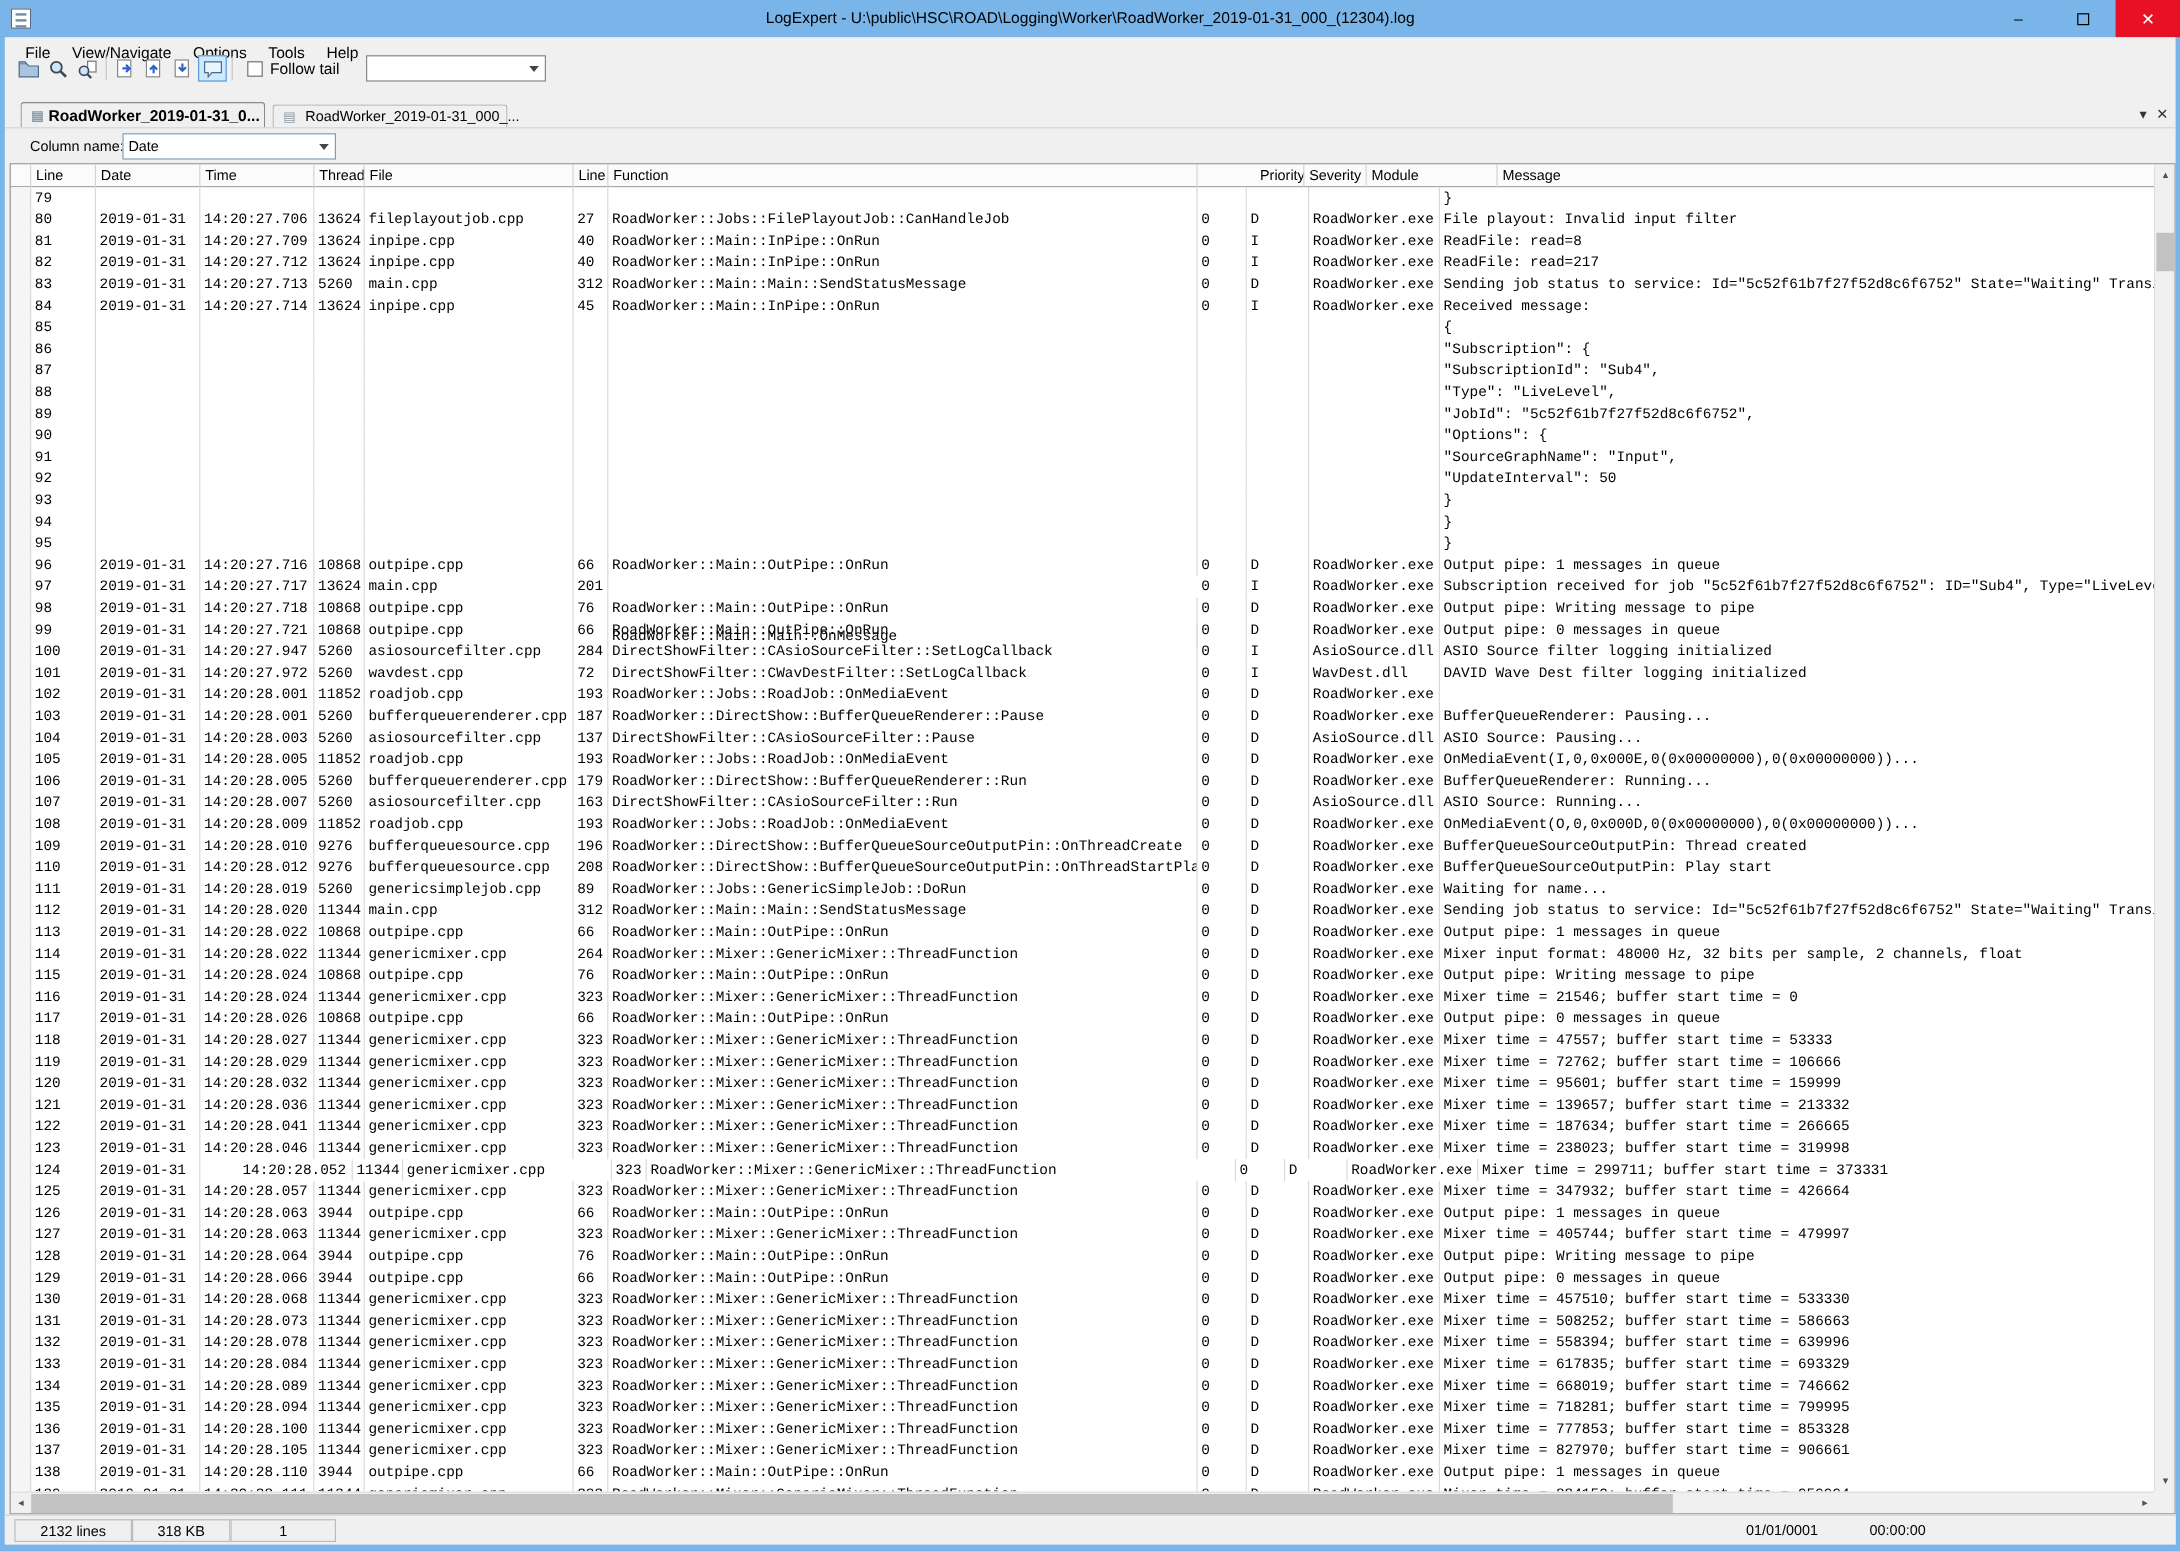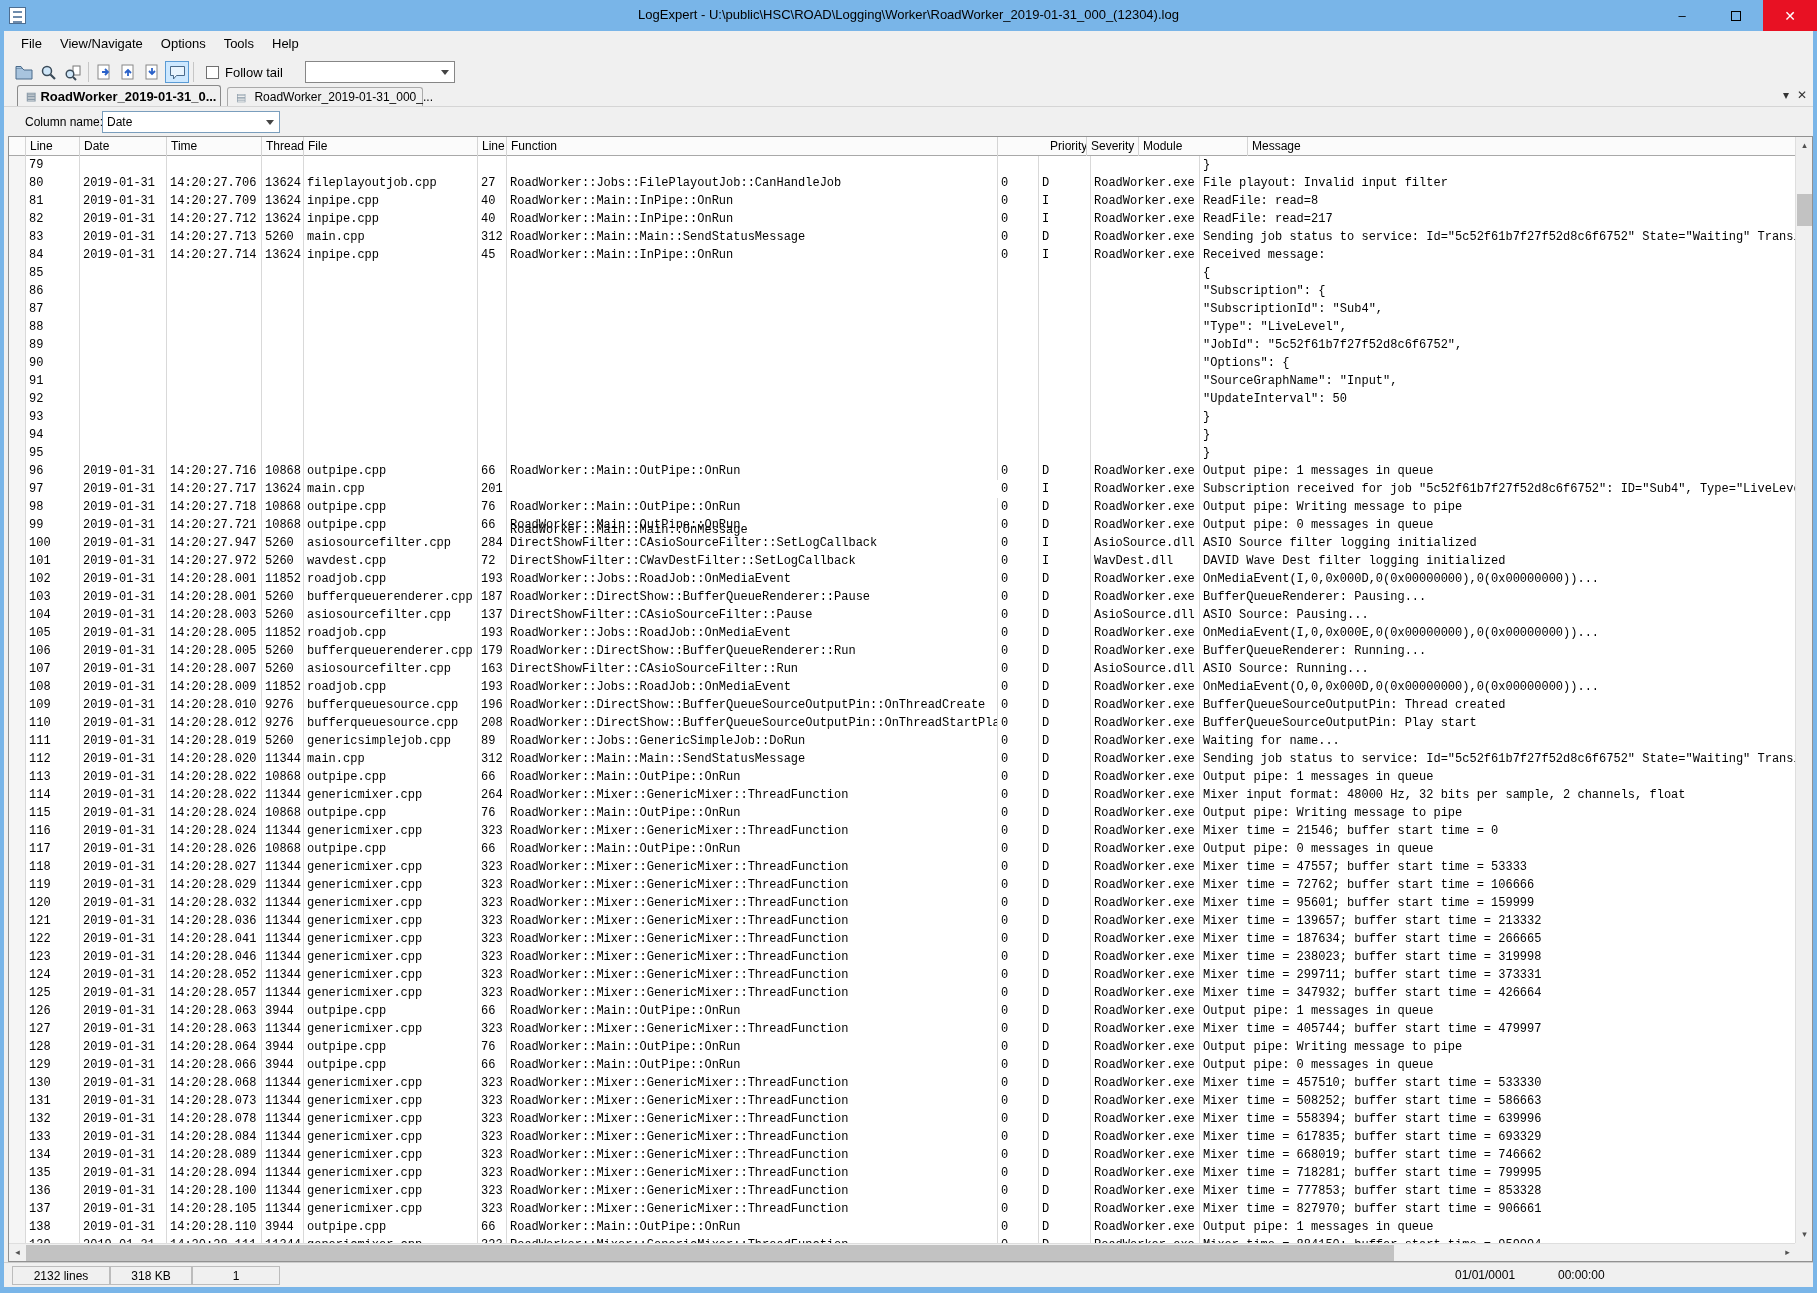--- a/index.html
+++ b/index.html
@@ -16,21 +16,21 @@
   .btn-max  { right:54px; }
   .btn-max b { width:10px; height:10px; border:1px solid #000; display:block; }
   .btn-close{ right:0; background:#e81123; color:#fff; font-size:14px; }
 
   
   .chrome { position:absolute; left:4px; top:31px; width:1809px; height:1256px; background:#f0f0f0; }
 
   .menubar { position:absolute; left:0; top:0; width:100%; height:25px; display:flex; align-items:center; padding-left:8px; }
   .menu-item { padding:4px 9px; font-size:13px; }
 
-  .toolbar { position:absolute; left:0; top:27px; width:100%; height:28px; display:flex; align-items:center; padding-left:8px; }
+  .toolbar { position:absolute; left:0; top:12px; width:100%; height:28px; display:flex; align-items:center; padding-left:8px; }
   .tb-ico { width:24px; height:22px; display:flex; align-items:center; justify-content:center; }
   .tb-sep { width:1px; height:20px; background:#c6c6c6; margin:0 4px; }
   .tb-ico.pressed { background:#cde8ff; border:1px solid #5a9bd5; }
   .checkbox { width:13px; height:13px; background:#fff; border:1px solid #707070; margin:0 6px 0 8px; }
   .followtail-label { font-size:13px; margin-right:22px; }
   .tb-combo { width:150px; height:22px; background:#fff; border:1px solid #868686; position:relative; }
   .tb-combo .arr, .filter-combo .arr { position:absolute; right:5px; top:8px; width:0; height:0;
        border-left:4px solid transparent; border-right:4px solid transparent; border-top:5px solid #444; }
 
   
@@ -517,21 +517,20 @@
           <div class="td c1" style="width: 54px;">102</div>
           <div class="td c2" style="width: 87px;">2019-01-31</div>
           <div class="td c3" style="width: 95px;">14:20:28.001</div>
           <div class="td c4" style="width: 42px;">11852</div>
           <div class="td c5" style="width: 174px;">roadjob.cpp</div>
           <div class="td c6" style="width: 29px;">193</div>
           <div class="td c7" style="width: 491px;">RoadWorker::Jobs::RoadJob::OnMediaEvent</div>
           <div class="td c8" style="width: 41px;">0</div>
           <div class="td c9" style="width: 52px;">D</div>
           <div class="td c10" style="width: 109px;">RoadWorker.exe</div>
-          <div class="td c11" style="width: 596px;">OnMediaEvent(I,0,0x000D,0(0x00000000),0(0x00000000))...</div>
         </div>
         <div class="tr">
           <div class="td c0" style="width: 17px;"></div>
           <div class="td c1" style="width: 54px;">103</div>
           <div class="td c2" style="width: 87px;">2019-01-31</div>
           <div class="td c3" style="width: 95px;">14:20:28.001</div>
           <div class="td c4" style="width: 42px;">5260</div>
           <div class="td c5" style="width: 174px;">bufferqueuerenderer.cpp</div>
           <div class="td c6" style="width: 29px;">187</div>
           <div class="td c7" style="width: 491px;">RoadWorker::DirectShow::BufferQueueRenderer::Pause</div>
@@ -817,21 +816,21 @@
           <div class="td c7" style="width: 491px;">RoadWorker::Mixer::GenericMixer::ThreadFunction</div>
           <div class="td c8" style="width: 41px;">0</div>
           <div class="td c9" style="width: 52px;">D</div>
           <div class="td c10" style="width: 109px;">RoadWorker.exe</div>
           <div class="td c11" style="width: 596px;">Mixer time = 238023; buffer start time = 319998</div>
         </div>
         <div class="tr">
           <div class="td c0" style="width: 17px;"></div>
           <div class="td c1" style="width: 54px;">124</div>
           <div class="td c2" style="width: 87px;">2019-01-31</div>
-          <div class="td c3" style="width: 95px;">14:20:28.052</div>
+          <div class="td c3" style="width: 95px; margin-left: 32px;">14:20:28.052</div>
           <div class="td c4" style="width: 42px;">11344</div>
           <div class="td c5" style="width: 174px;">genericmixer.cpp</div>
           <div class="td c6" style="width: 29px;">323</div>
           <div class="td c7" style="width: 491px;">RoadWorker::Mixer::GenericMixer::ThreadFunction</div>
           <div class="td c8" style="width: 41px;">0</div>
           <div class="td c9" style="width: 52px;">D</div>
           <div class="td c10" style="width: 109px;">RoadWorker.exe</div>
           <div class="td c11" style="width: 596px;">Mixer time = 299711; buffer start time = 373331</div>
         </div>
         <div class="tr">

